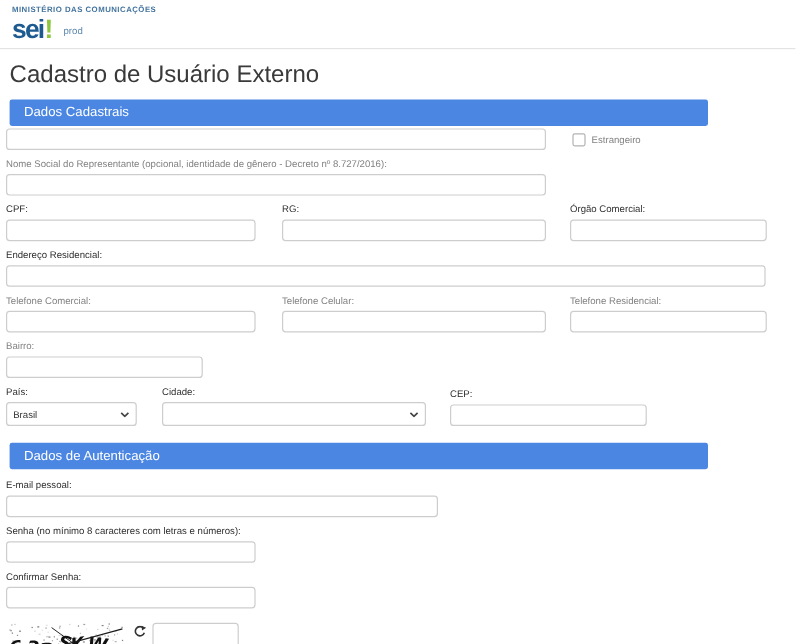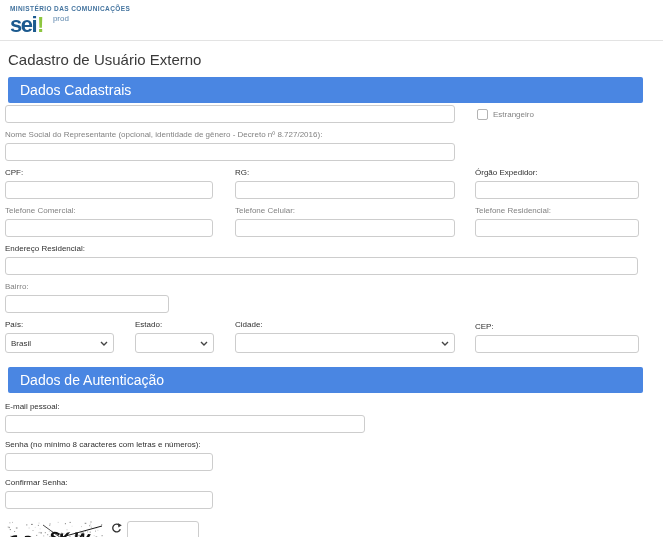--- a/index.html
+++ b/index.html
@@ -5,31 +5,31 @@
   * { box-sizing: border-box; }
   html,body { margin:0; padding:0; }
   body {
     width:663px; height:537px; overflow:hidden;
     background:#fff; color:#444;
     font-family:"Liberation Sans", sans-serif;
   }
   
   .header { padding:5px 0 4px 10px; border-bottom:1px solid #e3e3e3; }
   .ministry { font-size:6.5px; font-weight:bold; letter-spacing:.4px; color:#44749f; }
-  .logo-row { display:flex; align-items:flex-start; margin-top:2px; }
+  .logo-row { display:flex; align-items:center; margin-top:2px; }
   .logo { font-size:22px; font-weight:bold; color:#1c5a8f; letter-spacing:-1.5px; line-height:1; }
   .logo .bang { color:#8dc63f; margin-left:1px; }
   .env { font-size:8px; color:#5d87ad; margin-left:10px; }
 
-  .title { font-size:15px; font-weight:400; color:#3a3a3a; margin:10px 8px 9px 8px; }
+  .title { font-size:20px; font-weight:400; color:#3a3a3a; margin:10px 8px 9px 8px; }
 
   .section-bar {
-    margin:0 0 2px 8px; width:635px;
+    margin:0 0 2px 8px; width:582px;
     background:#4a86e2; color:#fff;
-    font-size:14px; padding:5px 12px; border-radius:2px;
+    font-size:11px; padding:5px 12px; border-radius:2px;
   }
   .section-bar.second { margin-top:14px; }
 
   .form { padding-left:5px; }
   .row { display:flex; align-items:flex-end; }
   .field { display:block; }
   .field .lbl { display:block; font-size:8px; margin:7px 0 4px; color:#2f2f2f; }
   .field .lbl.optional { color:#828282; }
   input.text {
     display:block; height:18px; width:100%;
@@ -102,68 +102,59 @@
   <div class="row">
     <div class="field w-c1">
       <span class="lbl">CPF:</span>
       <input class="text" type="text" style="">
     </div>
     <div class="field w-c2">
       <span class="lbl">RG:</span>
       <input class="text" type="text" style="">
     </div>
     <div class="field w-c3">
-      <span class="lbl">Órgão Expedidor:</span>
+      <span class="lbl">Órgão Comercial:</span>
+      <input class="text" type="text" style="">
+    </div>
+  </div>
+
+  <div class="row">
+    <div class="field w-full">
+      <span class="lbl">Endereço Residencial:</span>
       <input class="text" type="text" style="">
     </div>
   </div>
 
   <div class="row">
     <div class="field w-c1">
       <span class="lbl optional">Telefone Comercial:</span>
       <input class="text" type="text" style="">
     </div>
     <div class="field w-c2">
       <span class="lbl optional">Telefone Celular:</span>
       <input class="text" type="text" style="">
     </div>
     <div class="field w-c3">
       <span class="lbl optional">Telefone Residencial:</span>
-      <input class="text" type="text" style="">
-    </div>
-  </div>
-
-  <div class="row">
-    <div class="field w-full">
-      <span class="lbl">Endereço Residencial:</span>
       <input class="text" type="text" style="">
     </div>
   </div>
 
   <div class="row">
     <div class="field w-c3">
       <span class="lbl optional">Bairro:</span>
       <input class="text" type="text" style="">
     </div>
   </div>
 
   <div class="row">
     <div class="field w-pais">
       <span class="lbl">País:</span>
       <div class="select">
         <span>Brasil</span>
-        <svg width="8" height="5" viewBox="0 0 8 5">
-            <path d="M1 1 L4 4 L7 1" stroke="#444" stroke-width="1.4" fill="none"></path>
-          </svg>
-      </div>
-    </div>
-    <div class="field w-est">
-      <span class="lbl">Estado:</span>
-      <div class="select">
-        <span></span>
         <svg width="8" height="5" viewBox="0 0 8 5">
             <path d="M1 1 L4 4 L7 1" stroke="#444" stroke-width="1.4" fill="none"></path>
           </svg>
       </div>
     </div>
     <div class="field w-cid">
       <span class="lbl">Cidade:</span>
       <div class="select">
         <span></span>
         <svg width="8" height="5" viewBox="0 0 8 5">

